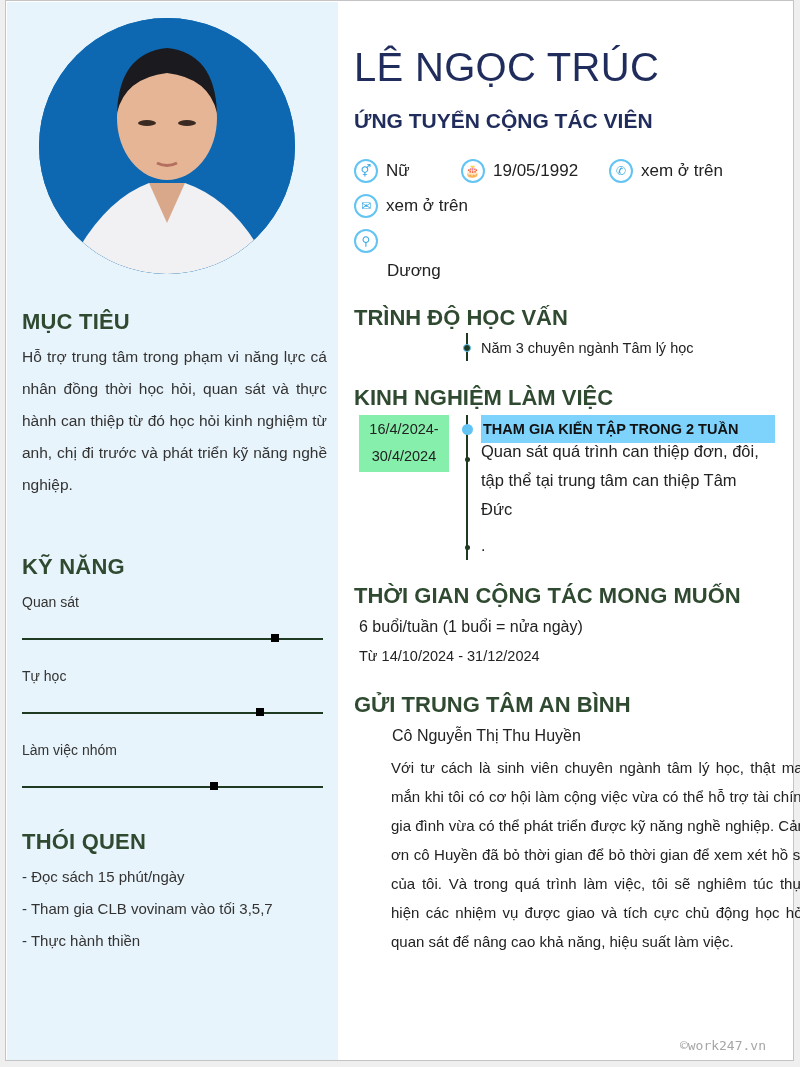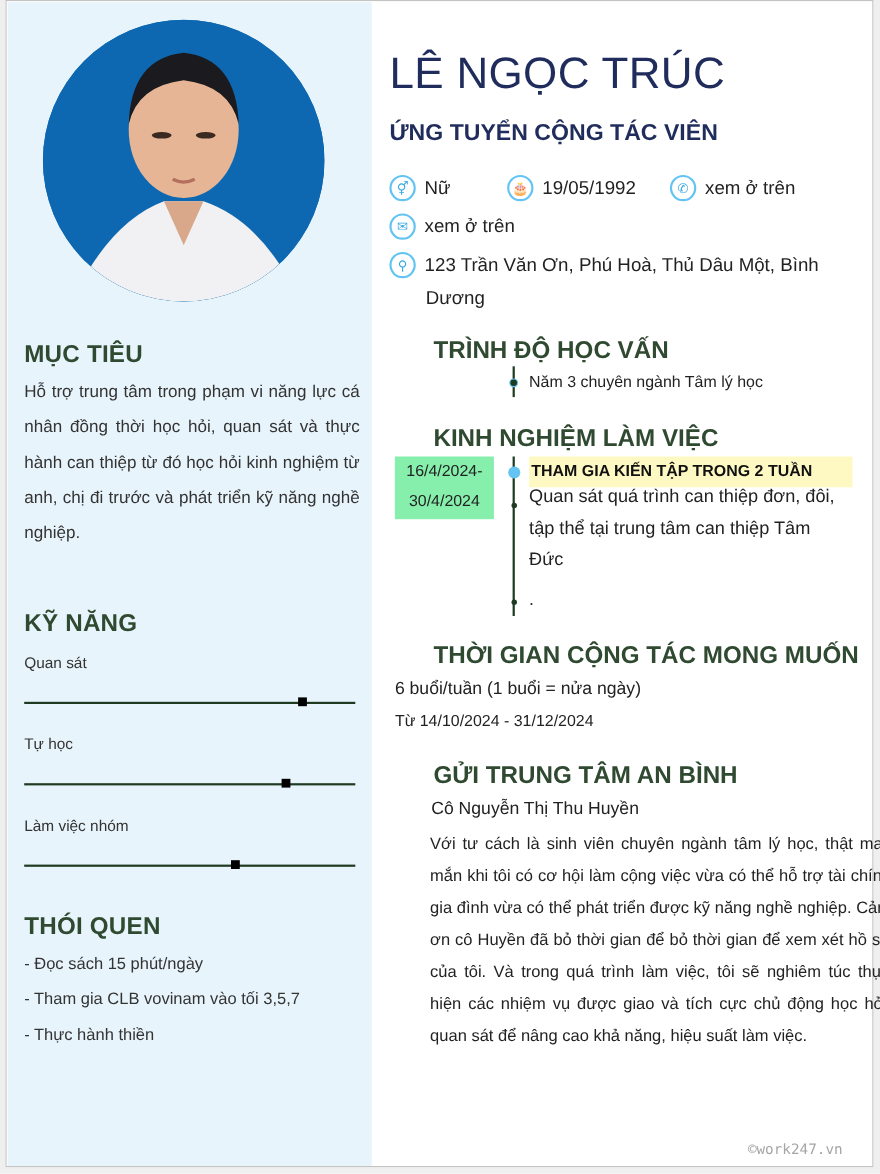--- a/index.html
+++ b/index.html
@@ -11,21 +11,21 @@
   .side-text{position:absolute;left:15px;width:305px;font-size:15.5px;color:#333;line-height:32px;text-align:justify;}
   .skill-label{position:absolute;left:15px;font-size:14px;color:#333;}
   .skill-bar{position:absolute;left:15px;width:301px;height:2px;background:#1e3a20;}
   .skill-knob{position:absolute;top:-4px;width:8px;height:8px;background:#000;}
   .habit{position:absolute;left:15px;font-size:15px;color:#333;}
   .main{position:absolute;left:346px;top:0;width:430px;}
   .name{position:absolute;left:2px;top:44px;font-size:40px;font-weight:normal;color:#1f2c5c;white-space:nowrap;letter-spacing:0.3px;}
   .role{position:absolute;left:2px;top:108px;font-size:21px;font-weight:bold;color:#1f2c5c;white-space:nowrap;}
   .info{position:absolute;font-size:17px;color:#222;white-space:nowrap;display:flex;align-items:center;}
   .ico{width:24px;height:24px;border:2px solid #63c4f3;border-radius:50%;box-sizing:border-box;display:inline-flex;align-items:center;justify-content:center;color:#3aa9e4;font-size:12px;margin-right:8px;background:#fff;}
-  .m-title{position:absolute;left:2px;font-size:22px;font-weight:bold;color:#2f4a30;white-space:nowrap;margin-left:40px;}
+  .m-title{position:absolute;left:2px;font-size:22px;font-weight:bold;color:#2f4a30;white-space:nowrap;}
   .tl-line{position:absolute;width:2px;background:#1e3a20;}
   .dot{position:absolute;border-radius:50%;}
   .m-text{position:absolute;font-size:15px;color:#222;white-space:nowrap;}
   .letter{position:absolute;left:7px;top:752px;width:419px;font-size:15px;color:#222;line-height:29px;text-align:justify;margin-left:32px;}
   .watermark{position:absolute;right:27px;top:1037px;font-family:"DejaVu Sans Mono",monospace;font-size:13px;color:#a6a6a6;}
 </style>
 </head>
 <body>
 
 <div class="page">
@@ -85,37 +85,36 @@
     <div class="info" style="left:257px;top:158px;">
       <span class="ico">✆</span>
       <span>xem ở trên</span>
     </div>
     <div class="info" style="left:2px;top:193px;">
       <span class="ico">✉</span>
       <span>xem ở trên</span>
     </div>
     <div class="info" style="left:2px;top:228px;">
       <span class="ico">⚲</span>
-      <span>123 Trần Văn Ơn, Phú Hoà, Thủ Dâu Một, Bình</span>
     </div>
     <div class="info" style="left:35px;top:260px;">Dương</div>
 
     <div class="m-title" style="top:304px;">TRÌNH ĐỘ HỌC VẤN</div>
     <div class="tl-line" style="left:114px;top:332px;height:28px;"></div>
     <div class="dot" style="left:111px;top:343px;width:8px;height:8px;background:#1e3a20;border:1px solid #63c4f3;box-sizing:border-box;"></div>
     <div class="m-text" style="left:129px;top:339px;font-size:14.5px;">Năm 3 chuyên ngành Tâm lý học</div>
 
     <div class="m-title" style="top:384px;">KINH NGHIỆM LÀM VIỆC</div>
     <div style="position:absolute;left:7px;top:414px;width:90px;height:57px;background:#86efac;">
       <div style="text-align:center;font-size:14.5px;color:#222;line-height:29px;">16/4/2024-</div>
       <div style="text-align:center;font-size:14.5px;color:#222;line-height:29px;margin-top:-2px;">30/4/2024</div>
     </div>
     <div class="tl-line" style="left:114px;top:414px;height:145px;"></div>
     <div class="dot" style="left:110px;top:423px;width:11px;height:11px;background:#63c4f3;"></div>
-    <div style="position:absolute;left:129px;top:414px;width:294px;height:28px;background:#fef9c3;">
+    <div style="position:absolute;left:129px;top:414px;width:294px;height:28px;background:#7dd3fc;">
       <div style="font-size:14.5px;font-weight:bold;color:#111;line-height:28px;padding-left:2px;white-space:nowrap;">THAM GIA KIẾN TẬP TRONG 2 TUẦN</div>
     </div>
     <div class="dot" style="left:113px;top:456px;width:5px;height:5px;background:#1e3a20;"></div>
     <div class="m-text" style="left:129px;top:436px;font-size:16.5px;line-height:29px;">
       <div>Quan sát quá trình can thiệp đơn, đôi,</div>
       <div>tập thể tại trung tâm can thiệp Tâm</div>
       <div>Đức</div>
     </div>
     <div class="dot" style="left:113px;top:544px;width:5px;height:5px;background:#1e3a20;"></div>
     <div class="m-text" style="left:129px;top:536px;font-size:16px;">.</div>

